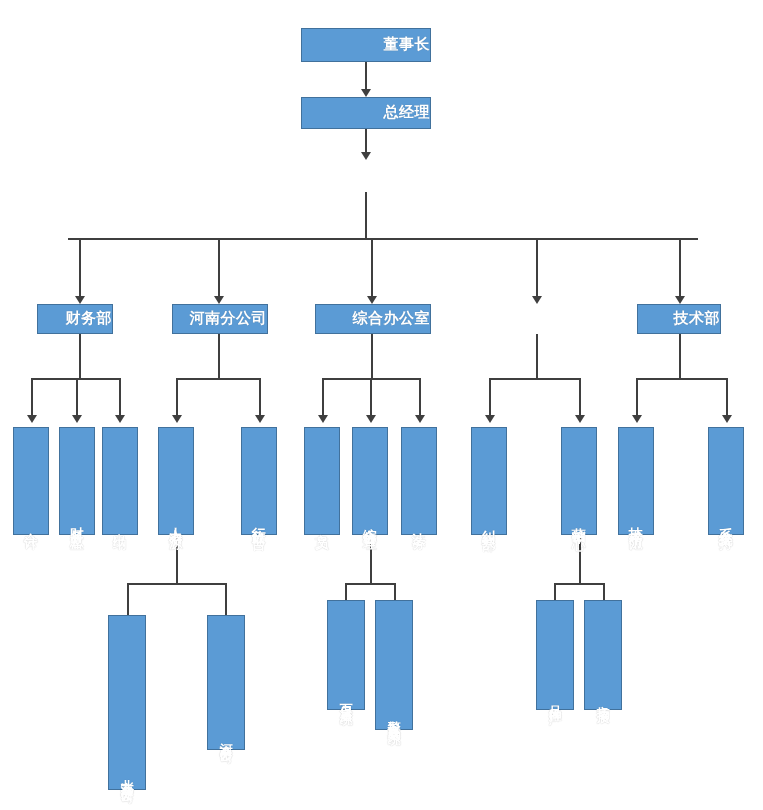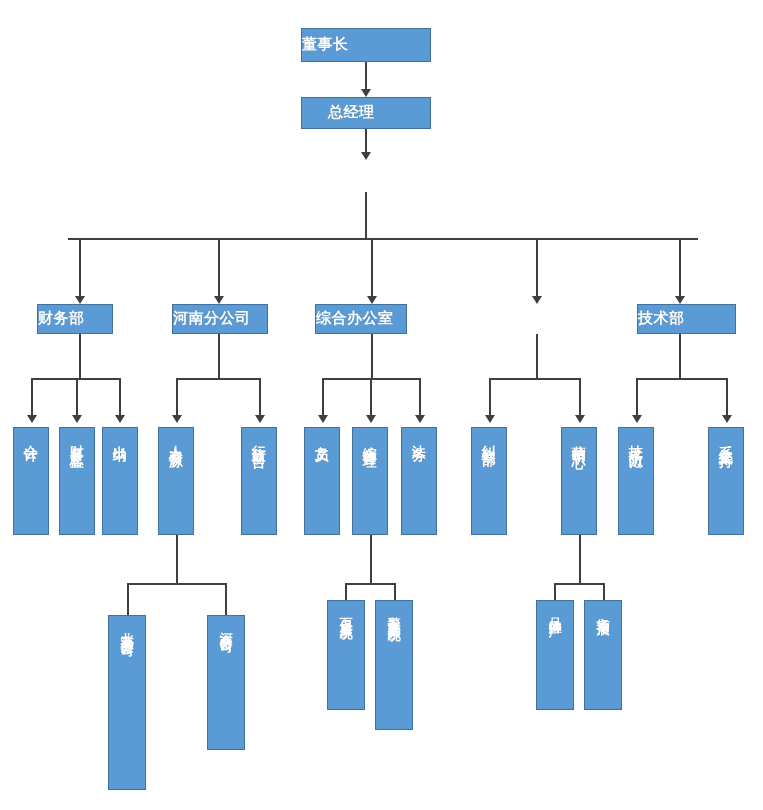--- a/index.html
+++ b/index.html
@@ -18,21 +18,21 @@
     overflow: hidden;
   }
   .node {
     position: absolute;
     box-sizing: border-box;
     background: #5b9bd5;
     border: 1px solid #41719c;
     color: #ffffff;
     display: flex;
     align-items: center;
-    justify-content: flex-start;
+    justify-content: flex-end;
     text-align: center;
     line-height: 1.18;
     letter-spacing: 0.5px;
     font-weight: 700;
     text-shadow: 0 0 1px rgba(0,0,0,0.25);
     z-index: 3;
   }
   .node.horiz {
     font-size: 15px;
   }
@@ -109,26 +109,26 @@
   <div class="arrow" style="left:675px; top:296px;"></div>
 
   <div class="node horiz" style="left:37px; top:304px; width:76px; height:30px;">
     <span>财务部</span>
   </div>
 
   <div class="node horiz" style="left:172px; top:304px; width:96px; height:30px;">
     <span>河南分公司</span>
   </div>
 
-  <div class="node horiz" style="left:315px; top:304px; width:92px; height:30px;">
+  <div class="node horiz" style="left:315px; top:304px; width:116px; height:30px;">
     <span>综合办公室</span>
   </div>
 
 
-  <div class="node horiz" style="left:637px; top:304px; width:99px; height:30px;">
+  <div class="node horiz" style="left:637px; top:304px; width:84px; height:30px;">
     <span>技术部</span>
   </div>
 
   <div class="lineV" style="left:79px; top:334px; height:44px;"></div>
   <div class="lineH" style="left:31px; top:378px; width:90px;"></div>
 
   <div class="lineV" style="left:31px; top:378px; height:41px;"></div>
   <div class="arrow" style="left:27px; top:415px;"></div>
 
   <div class="lineV" style="left:76px; top:378px; height:41px;"></div>

